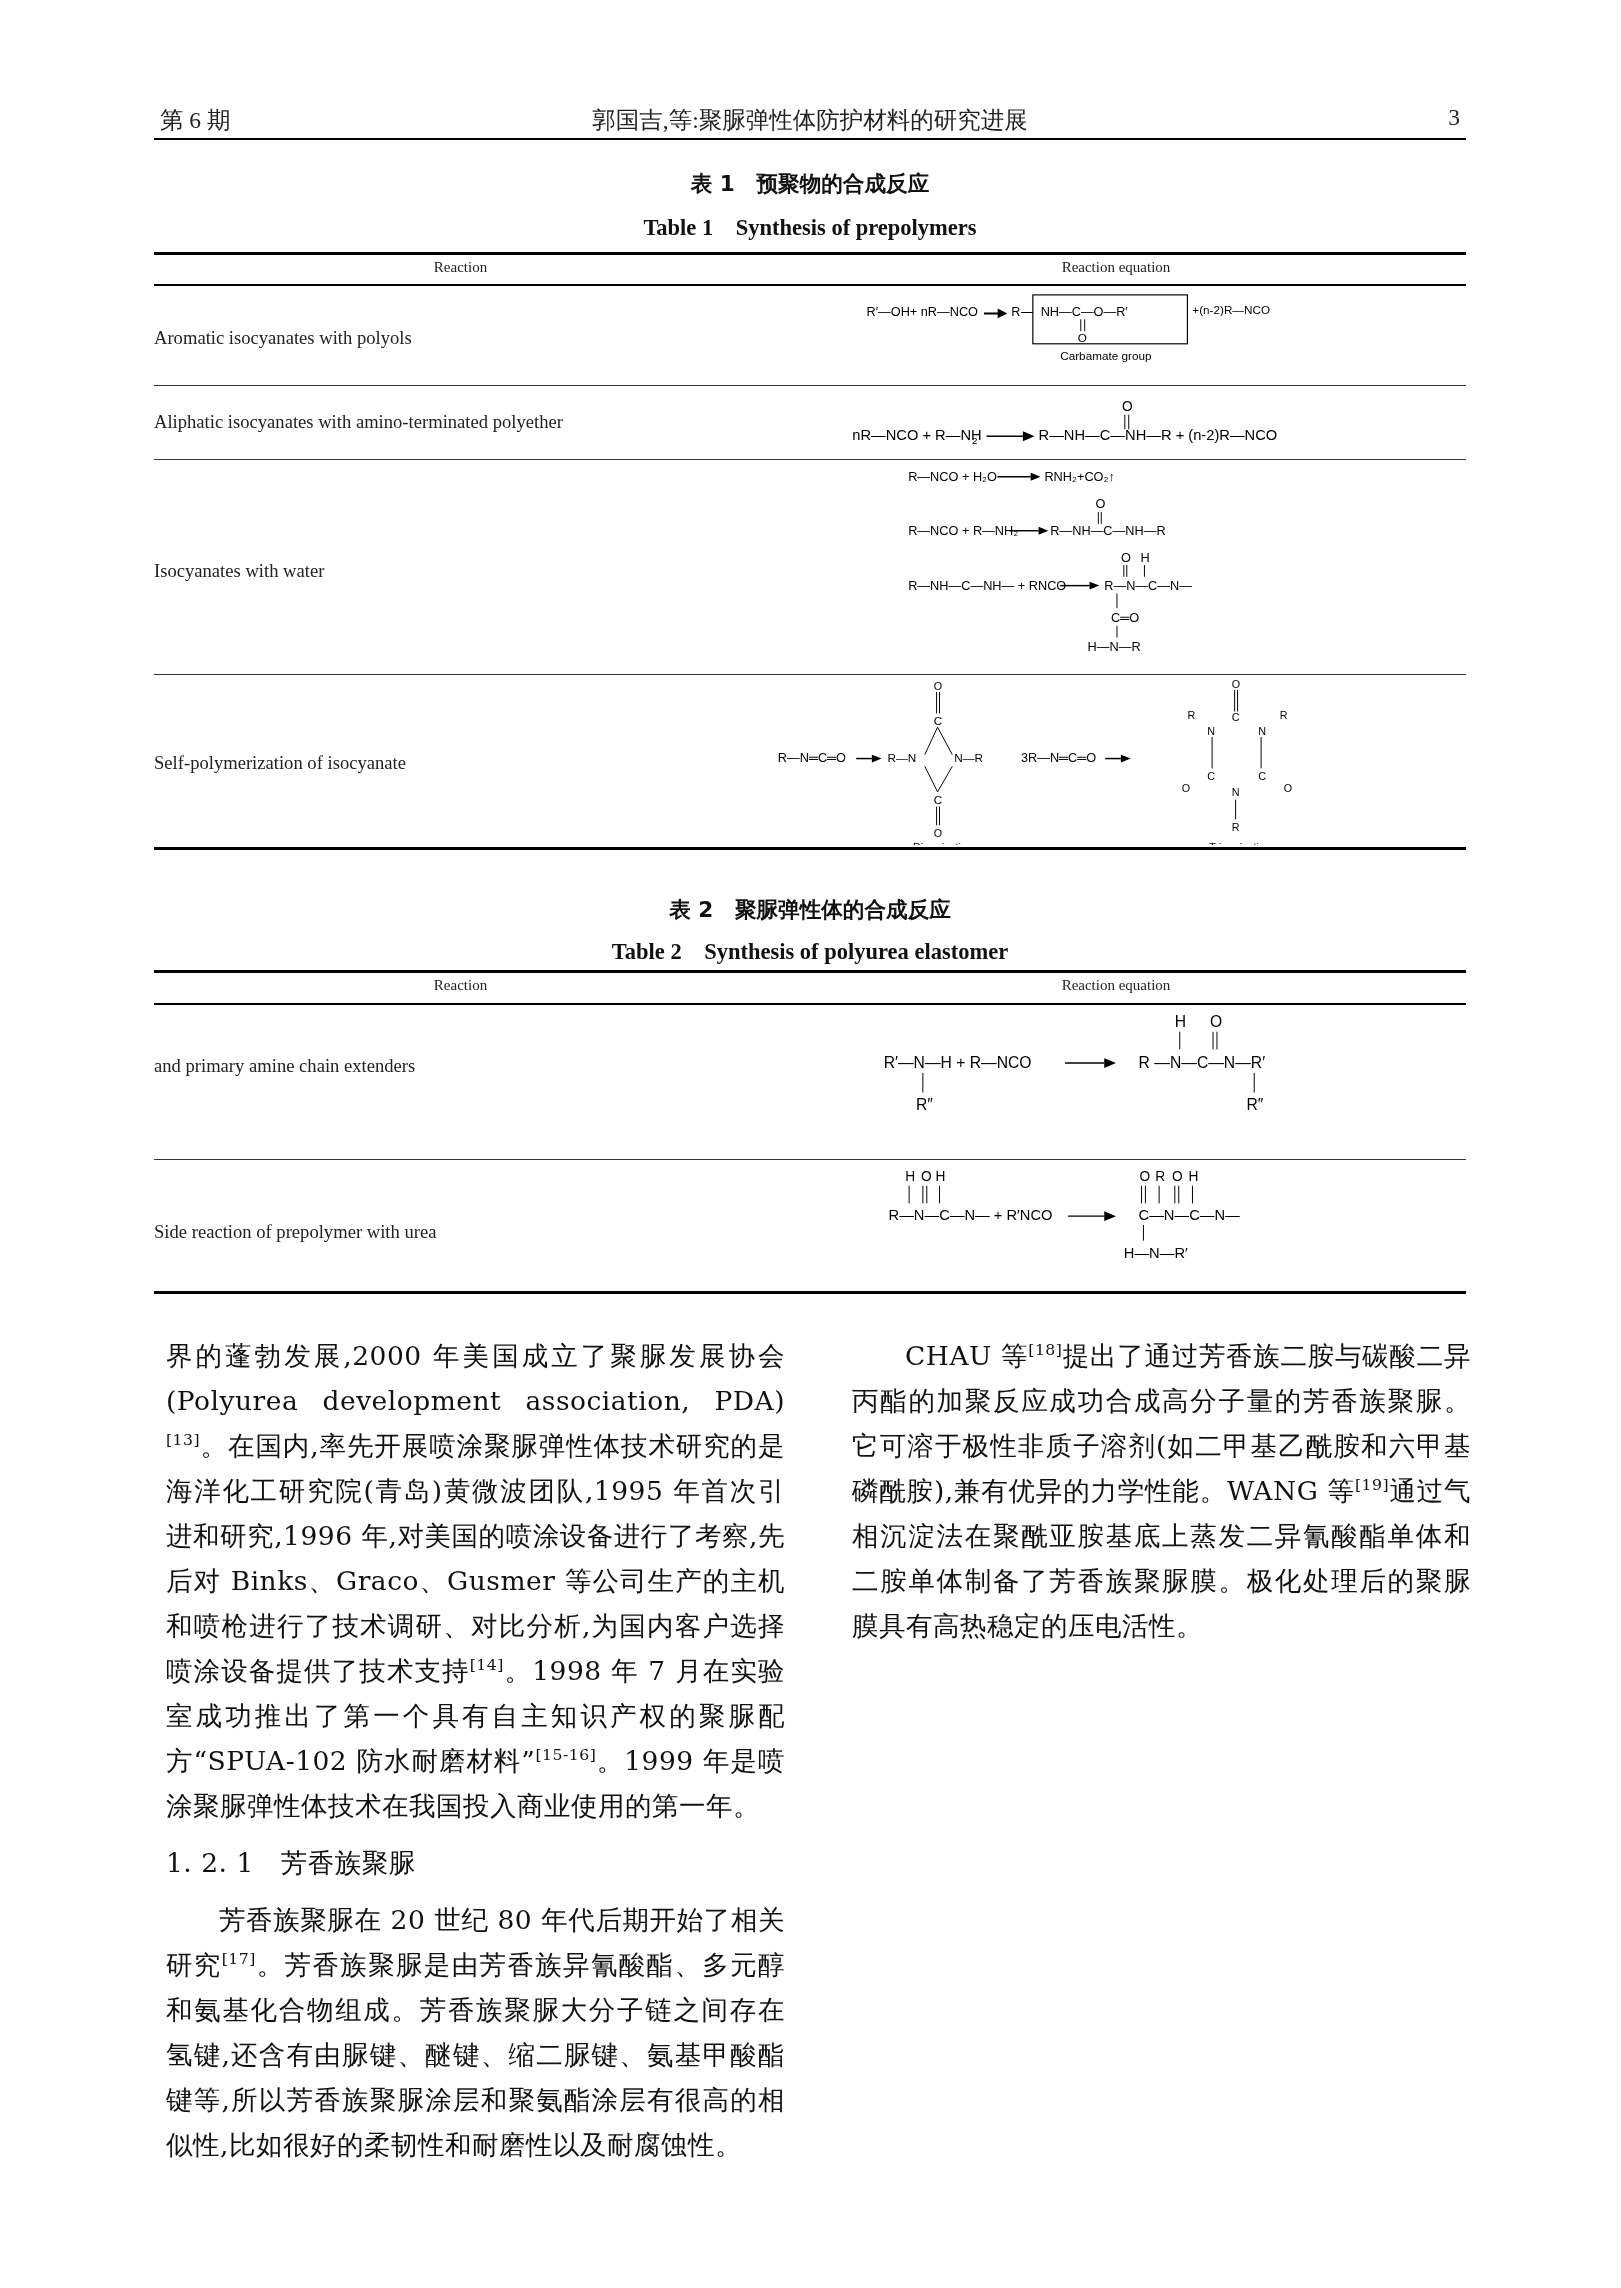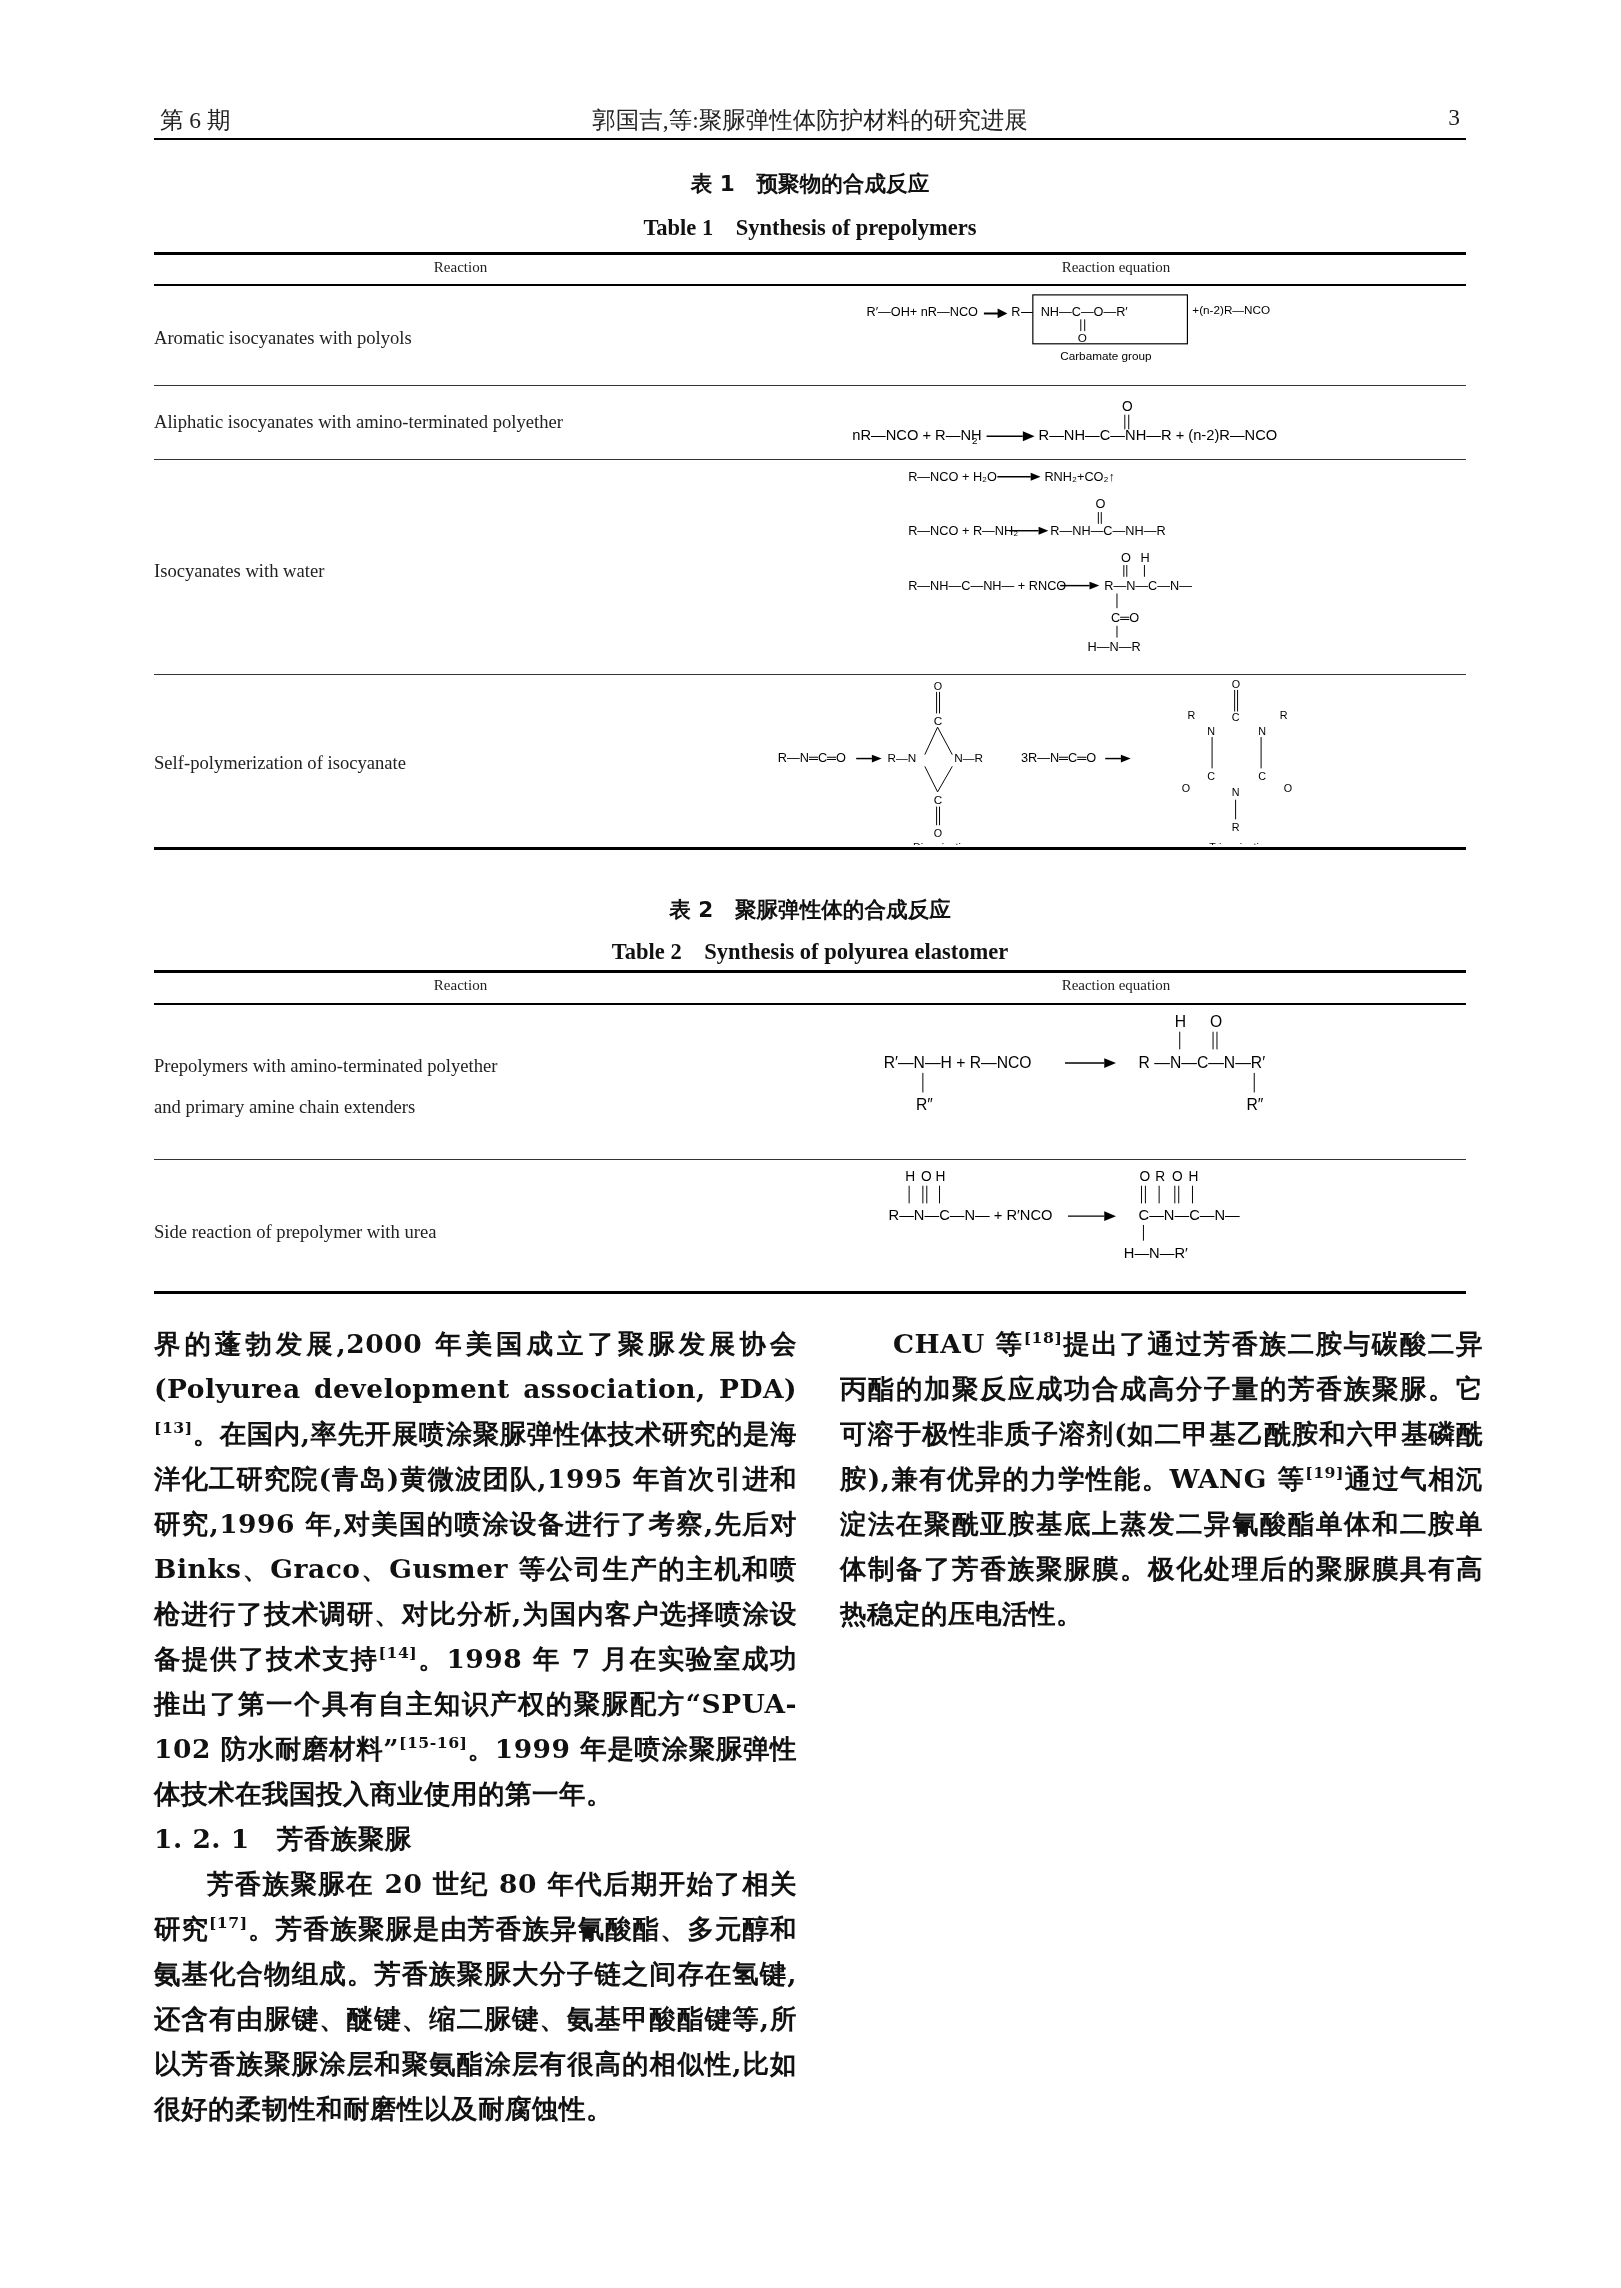--- a/index.html
+++ b/index.html
@@ -13,21 +13,21 @@
   .rule { position: absolute; left: 154px; width: 1312px; background: #000; }
   .caption-cn { left: 154px; width: 1312px; text-align: center; font-weight: bold; font-size: 21.6px;
                 font-family: "DejaVu Sans", sans-serif; }
   .caption-en { left: 154px; width: 1312px; text-align: center; font-weight: bold; font-size: 22.5px; }
   .th { font-size: 15px; color: #222; text-align: center; }
   .col-left { left: 154px; width: 613px; }
   .col-right { left: 766px; width: 700px; }
   .cell-text { font-size: 18.6px; color: #222; text-align: left; line-height: 43px; }
   .body-col { font-size: 26.5px; line-height: 45px; color: #111; text-align: justify;
               font-family: "DejaVu Serif", "Liberation Serif", serif; letter-spacing: 0.5px; }
-  .body-col p { margin: 0; font-weight: bold; }
+  .body-col p { margin: 12px; }
   .indent { text-indent: 2em; }
   sup { font-size: 15.7px; vertical-align: super; line-height: 0; }
   .heading { font-size: 26.5px; }
   svg text { font-family: "Liberation Sans", "DejaVu Sans", sans-serif; }
 </style>
 </head>
 <body>
 
 <div class="abs running-head">
   <span class="left">第 6 期</span>
@@ -154,21 +154,20 @@
 <div class="rule" style="top:847px;height:2.9px;"></div>
 
 <div class="abs caption-cn" style="top:895px;">表 2　聚脲弹性体的合成反应</div>
 <div class="abs caption-en" style="top:936px;">Table 2　Synthesis of polyurea elastomer</div>
 <div class="rule" style="top:970px;height:2.9px;"></div>
 <div class="abs th col-left" style="top:977px;">Reaction</div>
 <div class="abs th col-right" style="top:977px;">Reaction equation</div>
 <div class="rule" style="top:1003px;height:2px;"></div>
 
 <div class="abs col-left" style="top:1045px;">
-  <div class="cell-text" style="line-height:41px;">Prepolymers with amino-terminated polyether</div>
   <div class="cell-text" style="line-height:41px;">and primary amine chain extenders</div>
 </div>
 <div class="abs col-right" style="top:1008px;height:118px;">
   <svg width="700" height="118" viewBox="0 0 714 120">
     <text x="120" y="61" font-size="16">R′—N—H + R—NCO</text>
     <line x1="305" y1="56" x2="345" y2="56" stroke="#000" stroke-width="1.5"></line>
     <polygon points="345,51 357,56 345,61" fill="#000"></polygon>
     <line x1="160" y1="66" x2="160" y2="86" stroke="#000"></line>
     <text x="153" y="104" font-size="16">R″</text>
     <text x="380" y="61" font-size="16">R —N—C—N—R′</text>

